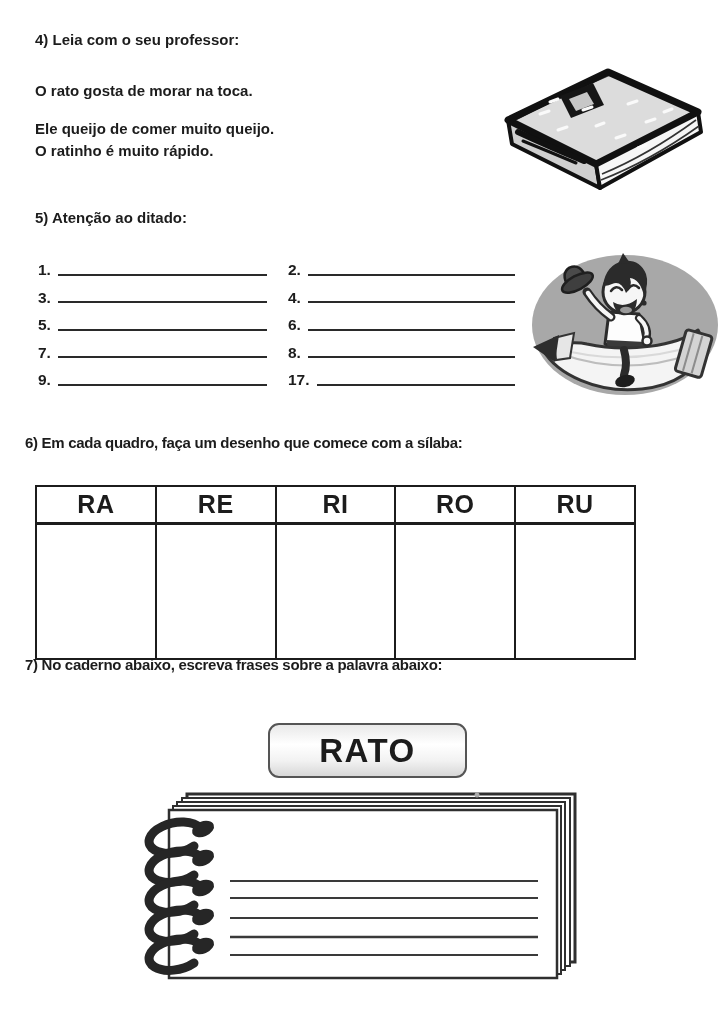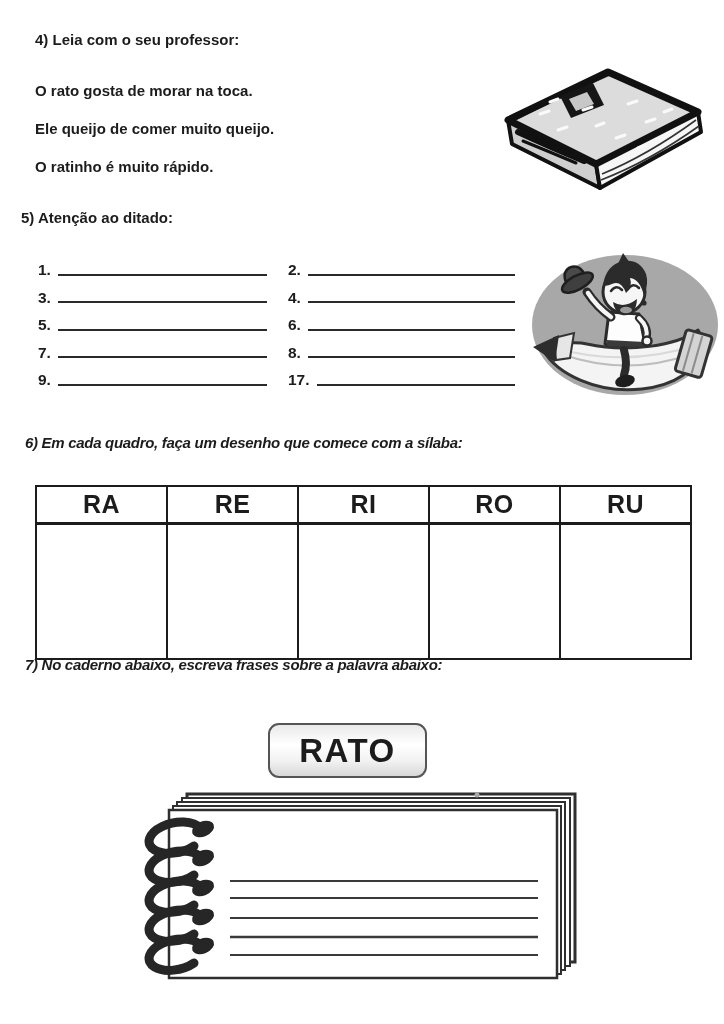--- a/index.html
+++ b/index.html
@@ -13,21 +13,21 @@
     font-family: "Liberation Sans", sans-serif;
     font-weight: bold;
     color: #1c1c1c;
     overflow: hidden;
   }
   .heading {
     position: absolute;
     font-size: 15px;
     white-space: nowrap;
   }
-  .heading.narrow { letter-spacing: -0.3px; font-style: italic; }
+  .heading.narrow { letter-spacing: -0.3px; }
   .sentence {
     position: absolute;
     left: 35px;
     font-size: 15px;
     white-space: nowrap;
   }
   
   .dictation {
     position: absolute;
     left: 38px;
@@ -47,21 +47,21 @@
     flex: 1;
     border-bottom: 2px solid #2a2a2a;
     margin: 0 0 3px 7px;
     height: 1px;
   }
   
   .syl-table {
     position: absolute;
     left: 35px;
     top: 485px;
-    width: 657px;
+    width: 601px;
     height: 175px;
     border-collapse: collapse;
     table-layout: fixed;
   }
   .syl-table th {
     border: 2px solid #1c1c1c;
     border-bottom: 3px solid #1c1c1c;
     height: 37px;
     font-size: 25px;
     text-align: center;
@@ -71,21 +71,21 @@
   .syl-table td {
     border: 2px solid #1c1c1c;
     height: 135px;
     background: #fff;
   }
   
   .word-box {
     position: absolute;
     left: 268px;
     top: 723px;
-    width: 159px;
+    width: 199px;
     height: 55px;
     border: 2.5px solid #555;
     border-radius: 11px;
     background: linear-gradient(180deg, #e9e9e9 0%, #ffffff 38%, #f2f2f2 70%, #d8d8d8 100%);
     display: flex;
     align-items: center;
     justify-content: center;
     font-size: 33px;
     letter-spacing: 1.5px;
   }
@@ -96,21 +96,21 @@
   .illu-notebook { left: 142px; top: 792px; }
 </style>
 </head>
 <body>
 
 <div class="page">
 
   <div class="heading" style="left:35px; top:31px;">4) Leia com o seu professor:</div>
   <div class="sentence" style="top:82px;text-align:center;">O rato gosta de morar na toca.</div>
   <div class="sentence" style="top:120px;">Ele queijo de comer muito queijo.</div>
-  <div class="sentence" style="top:158px;">O ratinho é muito rápido.</div>
+  <div class="sentence" style="top:142px;">O ratinho é muito rápido.</div>
 
   <div class="illu illu-book">
     <svg width="222" height="140" viewBox="0 0 222 140" xmlns="http://www.w3.org/2000/svg">
 
       <polygon points="20,58 108,102 112,126 24,82" fill="#cfcfcf" stroke="#111" stroke-width="4" stroke-linejoin="round"></polygon>
 
       <polygon points="108,102 210,50 213,70 112,126" fill="#f6f6f6" stroke="#111" stroke-width="4" stroke-linejoin="round"></polygon>
       <path d="M 114,112 Q 160,93 208,58" stroke="#333" stroke-width="1.6" fill="none"></path>
       <path d="M 113,118 Q 162,99 211,64" stroke="#333" stroke-width="1.6" fill="none"></path>
 
@@ -132,21 +132,21 @@
           <path d="M 158,60 l 9,-3"></path>
           <path d="M 128,76 l 9,-3"></path>
         <path d="M 176,50 l 8,-3"></path>
           <path d="M 62,40 l 8,-3"></path>
           <path d="M 150,86 l 8,-3"></path>
         <path d="M 108,64 l 8,-3"></path>
       </g>
     </svg>
   </div>
 
-  <div class="heading" style="left:21px; top:209px;">5) Atenção ao ditado:</div>
+  <div class="heading" style="left:35px; top:209px;">5) Atenção ao ditado:</div>
 
   <div class="dictation">
     <div class="blank">
       <span class="num">1.</span>
       <span class="line"></span>
     </div>
     <div class="blank">
       <span class="num">2.</span>
       <span class="line"></span>
     </div>

